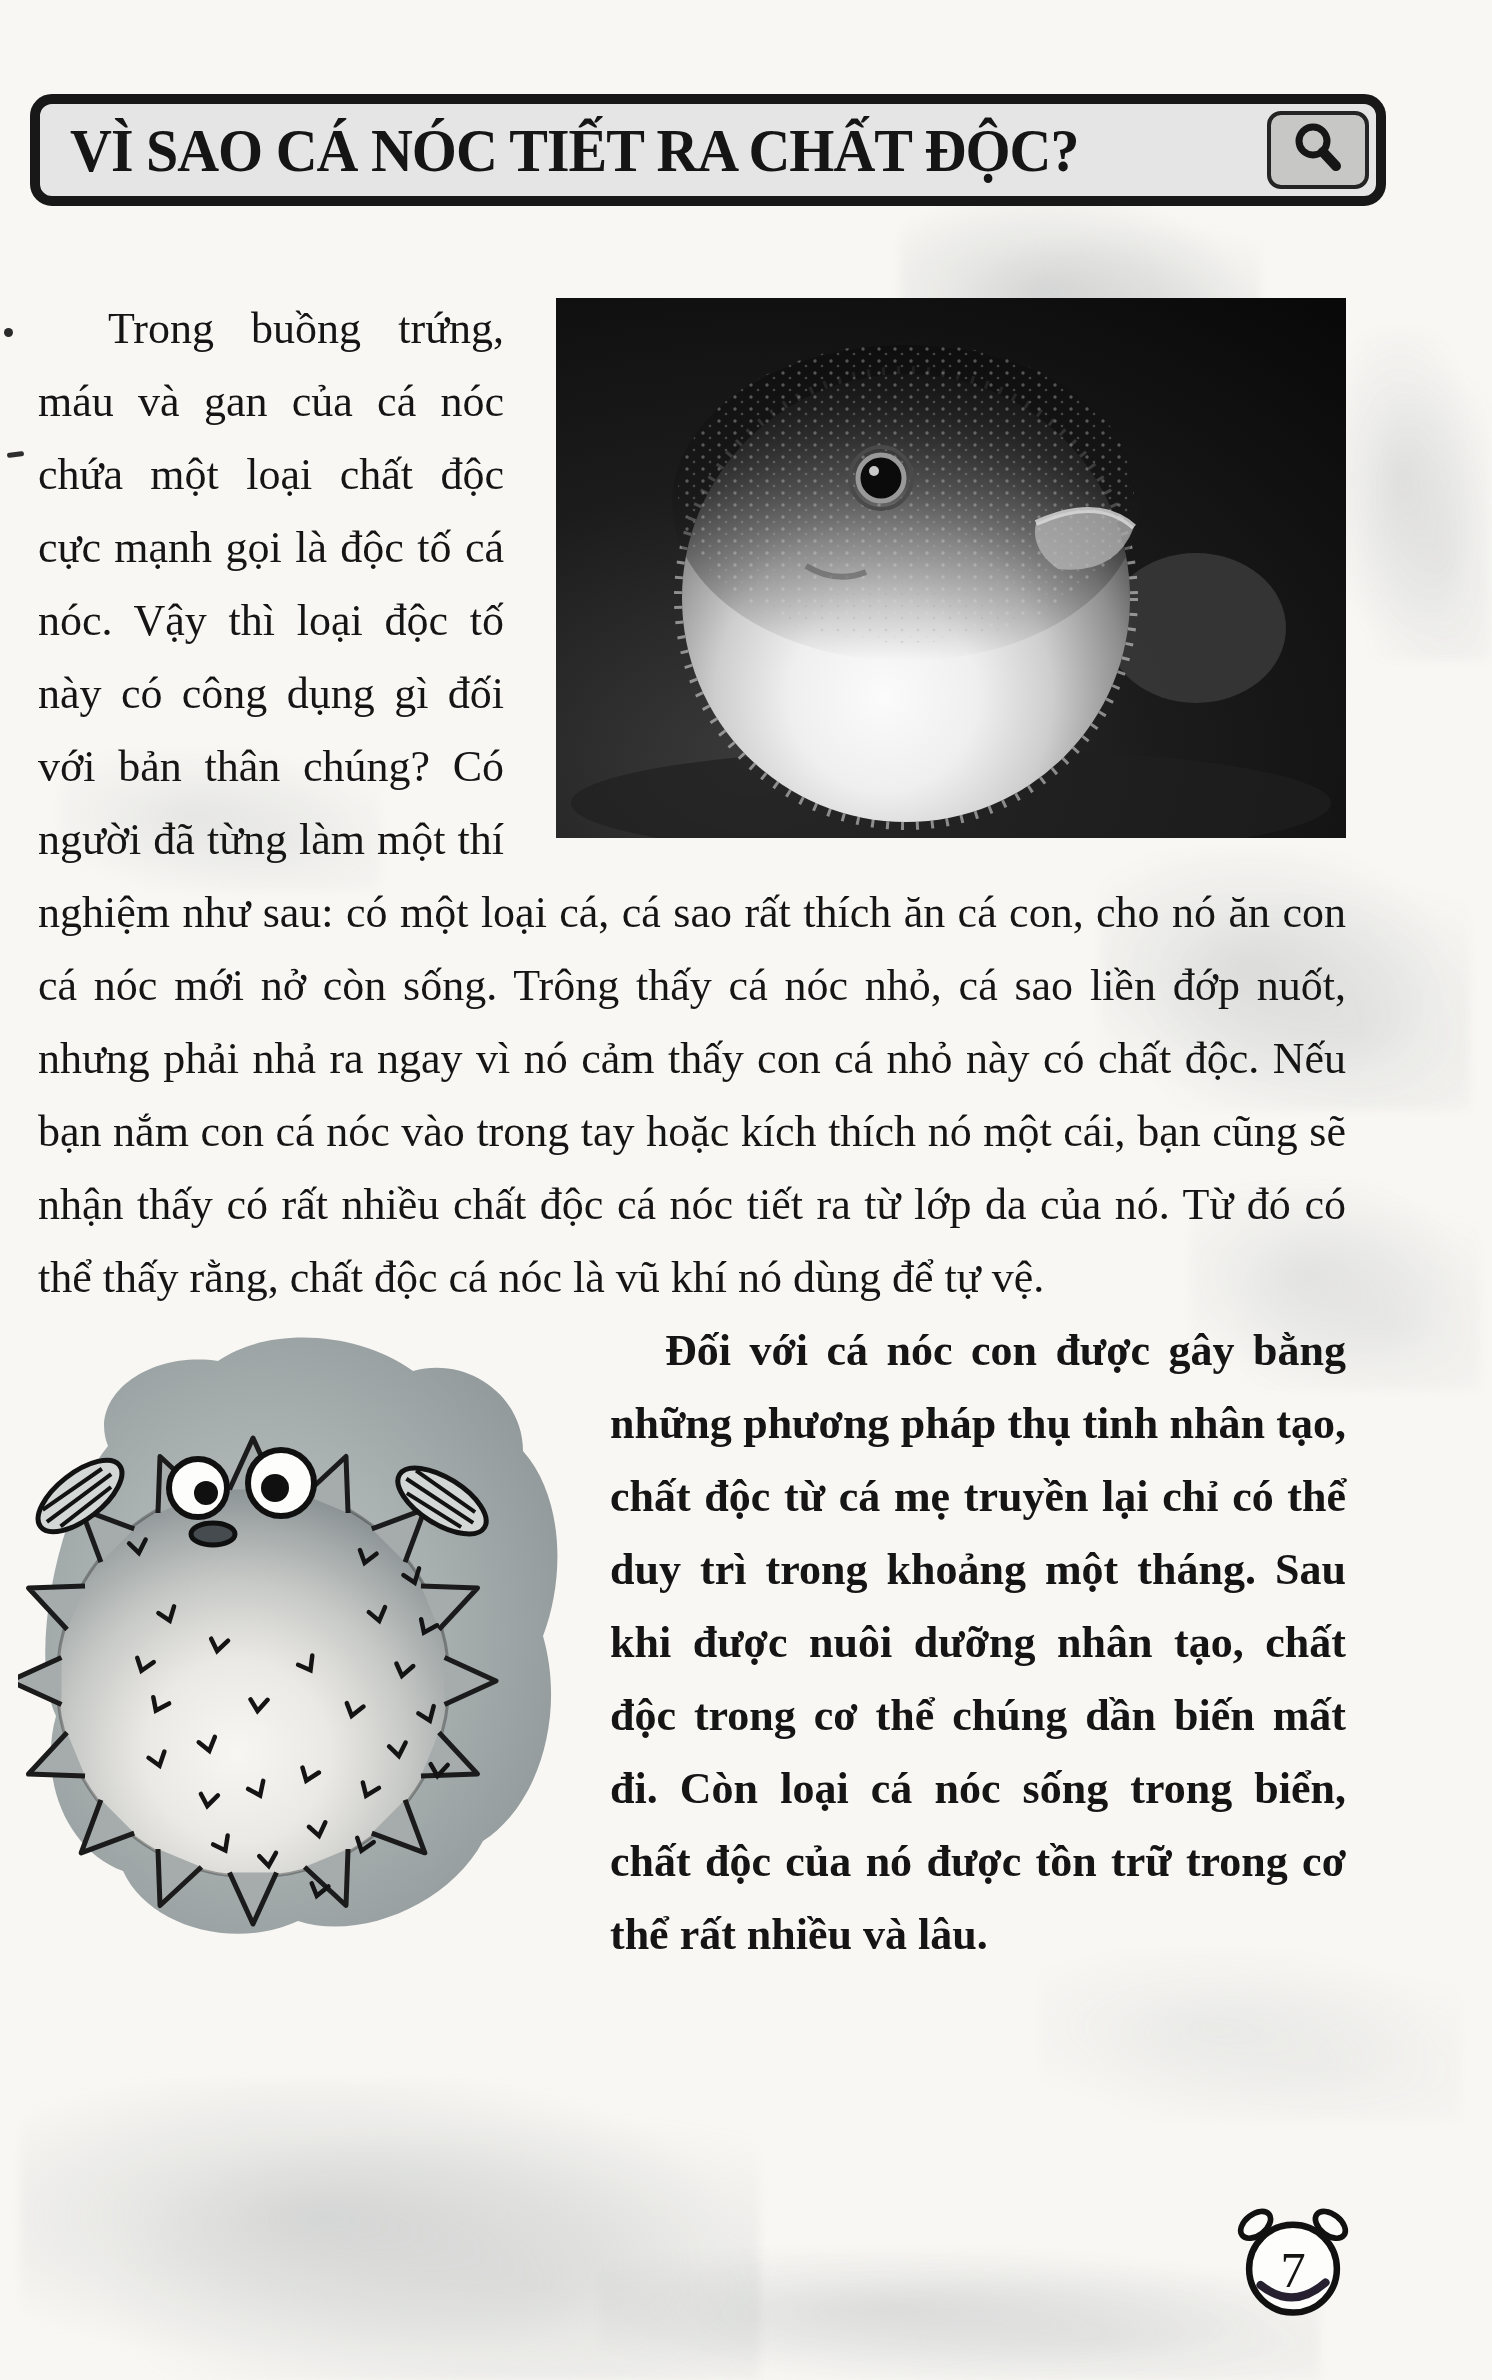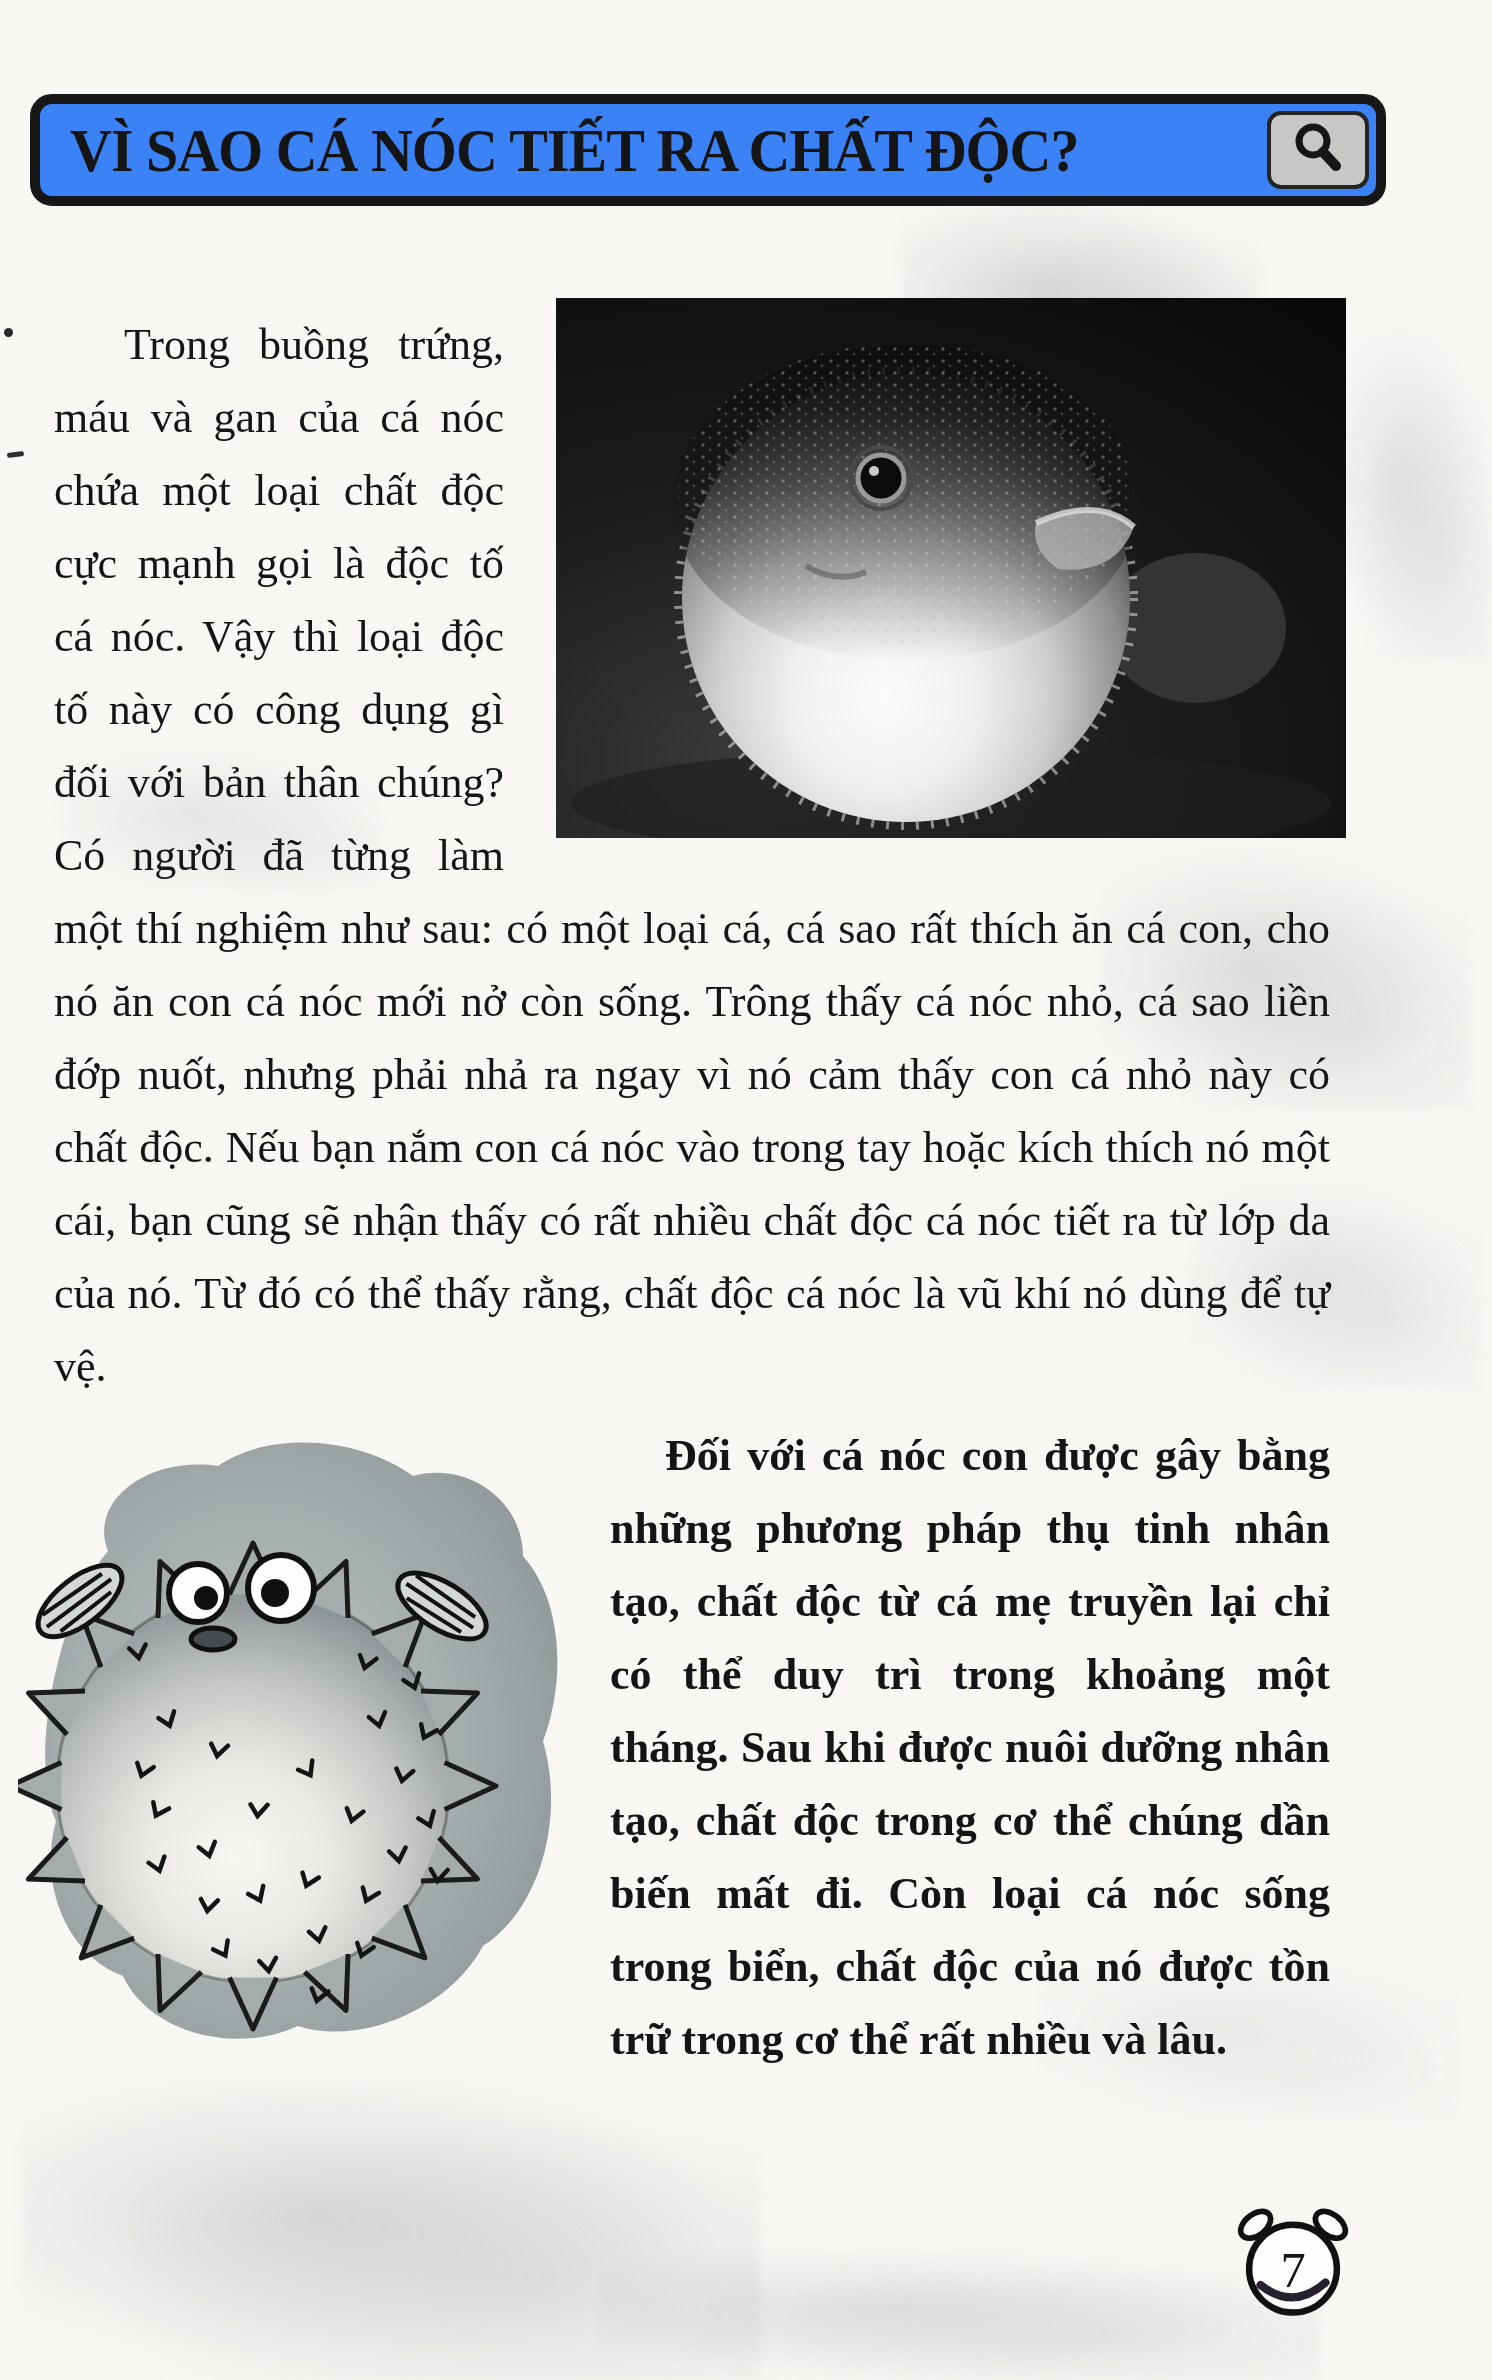--- a/index.html
+++ b/index.html
@@ -5,38 +5,38 @@
   html,body{margin:0;padding:0;}
   body{
     width:1492px;height:2380px;position:relative;overflow:hidden;
     background:#f8f7f4;
     font-family:"Liberation Serif","DejaVu Serif",serif;
     color:#151515;
   }
   
   .titlebar{
     position:absolute;left:30px;top:94px;width:1356px;height:112px;
-    background:#3b82f6;border:10px solid #181818;border-radius:22px;
+    background:#e5e5e5;border:10px solid #181818;border-radius:22px;
     box-sizing:border-box;display:flex;align-items:center;
   }
   .titlebar .title{
     font-size:58px;font-weight:bold;letter-spacing:-1px;
     padding-left:30px;white-space:nowrap;transform:scaleY(1.04);
   }
   .search-btn{
     position:absolute;right:7px;top:7px;width:102px;height:78px;
     background:#c7c7c6;border:4px solid #242424;border-radius:14px;
     box-sizing:border-box;display:flex;align-items:center;justify-content:center;
   }
   
   .content{
     position:absolute;left:38px;top:292px;width:1308px;
     font-size:44px;line-height:73px;text-align:justify;
   }
-  .content p{margin:16px;}
+  .content p{margin:0;}
   .p1{text-indent:70px;}
   .p2{text-indent:55px;font-weight:bold;}
   figure{margin:0;}
   .photo-fig{
     float:right;width:790px;height:540px;
     margin:6px 0 30px 52px;
   }
   .photo-fig svg{display:block;}
   .cartoon-fig{
     float:left;width:550px;height:640px;

